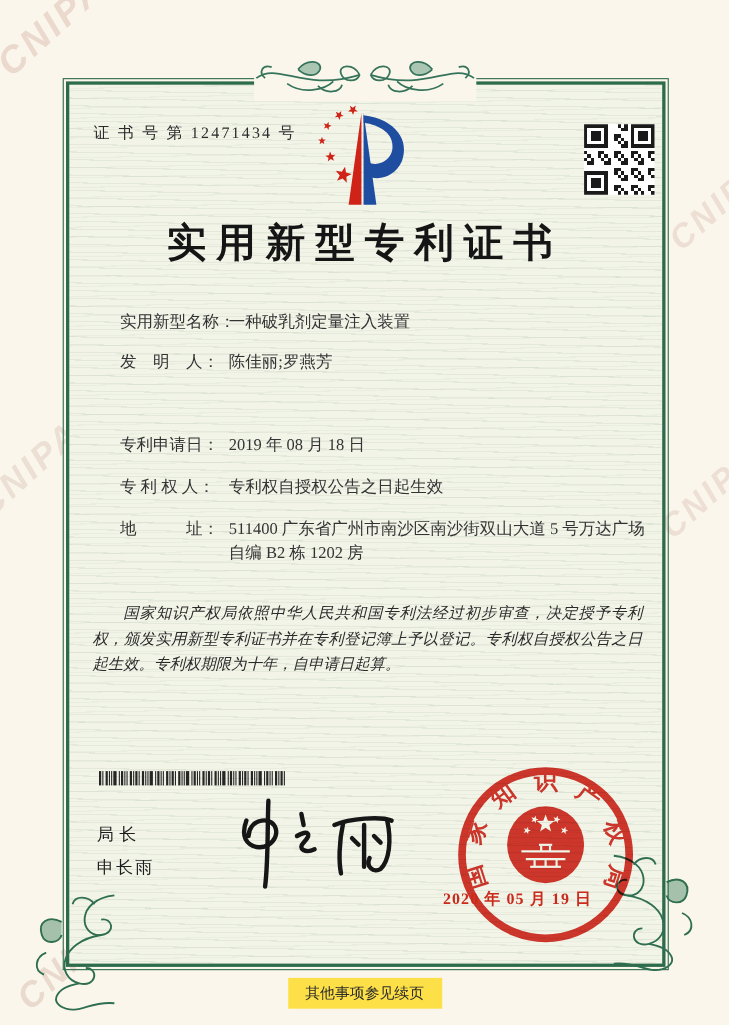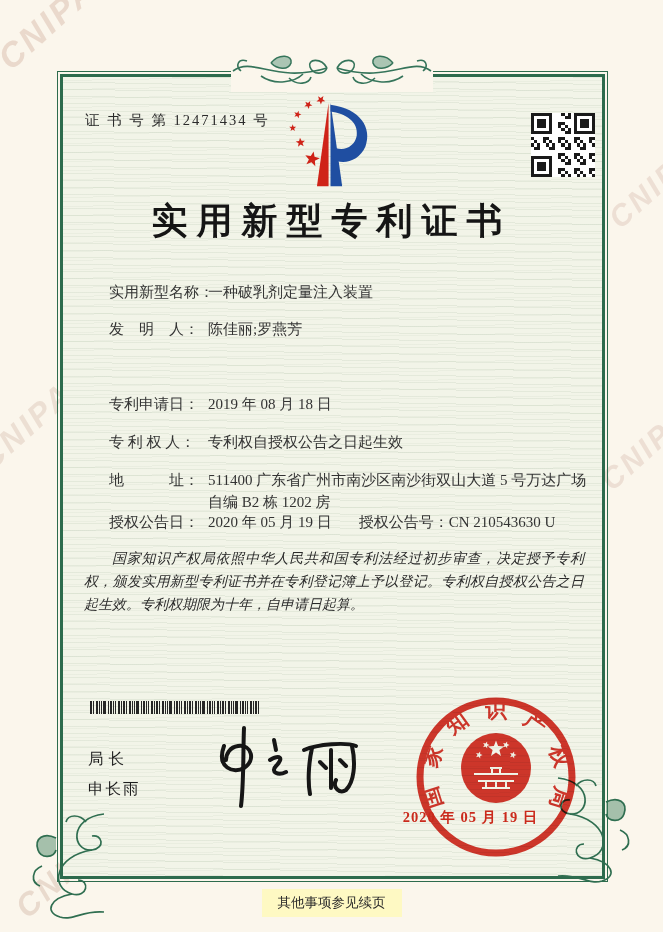--- a/index.html
+++ b/index.html
@@ -47,21 +47,21 @@
   .barcode{left:90px;top:701px;width:175px;height:13px;font-size:0;}
   .barcode i{display:inline-block;height:13px;background:#262626;}
   .dir-label{left:88px;top:749px;font-size:15.5px;letter-spacing:5px;color:#1d1d1d;}
   .dir-name{left:88px;top:779px;font-size:15.5px;letter-spacing:2px;color:#1d1d1d;}
   .sig{left:200px;top:720px;}
   .seal{left:411px;top:692px;opacity:.93;mix-blend-mode:multiply;}
   .seal-date{left:398px;top:808px;width:145px;text-align:center;font-size:14.5px;
              color:#ca2a1c;letter-spacing:1px;font-weight:bold;z-index:6;}
   .pageinfo{left:57px;top:854px;width:549px;text-align:center;font-size:13.5px;color:#2b2b2b;}
   .note{left:57px;top:889px;width:549px;text-align:center;font-size:13.5px;color:#2b2b2b;}
-  .note span{background:#fef9c3;padding:5px 16px;display:inline-block;}
+  .note span{background:#fde047;padding:5px 16px;display:inline-block;}
 </style>
 </head>
 <body>
 
 <div class="page">
 
   <div class="wm wm1">CNIPA</div>
   <div class="wm wm2">CNIPA</div>
   <div class="wm wm3">CNIPA</div>
   <div class="wm wm4">CNIPA</div>
@@ -239,23 +239,20 @@
   <div class="z frow" style="top:395px">
     <span class="flabel">专利申请日：</span><span class="fval">2019 年 08 月 18 日</span>
   </div>
   <div class="z frow" style="top:433px">
     <span class="flabel">专 利 权 人：</span><span class="fval">专利权自授权公告之日起生效</span>
   </div>
   <div class="z frow" style="top:471px">
     <span class="flabel">地　　　址：</span><span class="fval">511400 广东省广州市南沙区南沙街双山大道 5 号万达广场</span>
     <div class="addr2">自编 B2 栋 1202 房</div>
   </div>
-  <div class="z frow" style="top:513px">
-    <span class="flabel">授权公告日：</span><span class="fval">2020 年 05 月 19 日</span><span class="fval lbl2">授权公告号：</span><span class="fval">CN 210543630 U</span>
-  </div>
 
   <div class="z paras">
     <p>国家知识产权局依照中华人民共和国专利法经过初步审查，决定授予专利权，颁发实用新型专利证书并在专利登记簿上予以登记。专利权自授权公告之日起生效。专利权期限为十年，自申请日起算。</p>
   </div>
 
   <div class="z barcode" id="barcode"><i style="width:2px;margin-right:1px"></i><i style="width:1px;margin-right:2px"></i><i style="width:2px;margin-right:1px"></i><i style="width:1px;margin-right:1px"></i><i style="width:1px;margin-right:1px"></i><i style="width:3px;margin-right:2px"></i><i style="width:1px;margin-right:1px"></i><i style="width:2px;margin-right:1px"></i><i style="width:1px;margin-right:1px"></i><i style="width:1px;margin-right:2px"></i><i style="width:2px;margin-right:1px"></i><i style="width:1px;margin-right:1px"></i><i style="width:2px;margin-right:1px"></i><i style="width:1px;margin-right:2px"></i><i style="width:2px;margin-right:1px"></i><i style="width:1px;margin-right:1px"></i><i style="width:1px;margin-right:1px"></i><i style="width:3px;margin-right:2px"></i><i style="width:1px;margin-right:1px"></i><i style="width:2px;margin-right:1px"></i><i style="width:1px;margin-right:1px"></i><i style="width:1px;margin-right:2px"></i><i style="width:2px;margin-right:1px"></i><i style="width:1px;margin-right:1px"></i><i style="width:2px;margin-right:1px"></i><i style="width:1px;margin-right:2px"></i><i style="width:2px;margin-right:1px"></i><i style="width:1px;margin-right:1px"></i><i style="width:1px;margin-right:1px"></i><i style="width:3px;margin-right:2px"></i><i style="width:1px;margin-right:1px"></i><i style="width:2px;margin-right:1px"></i><i style="width:1px;margin-right:1px"></i><i style="width:1px;margin-right:2px"></i><i style="width:2px;margin-right:1px"></i><i style="width:1px;margin-right:1px"></i><i style="width:2px;margin-right:1px"></i><i style="width:1px;margin-right:2px"></i><i style="width:2px;margin-right:1px"></i><i style="width:1px;margin-right:1px"></i><i style="width:1px;margin-right:1px"></i><i style="width:3px;margin-right:2px"></i><i style="width:1px;margin-right:1px"></i><i style="width:2px;margin-right:1px"></i><i style="width:1px;margin-right:1px"></i><i style="width:1px;margin-right:2px"></i><i style="width:2px;margin-right:1px"></i><i style="width:1px;margin-right:1px"></i><i style="width:2px;margin-right:1px"></i><i style="width:1px;margin-right:2px"></i><i style="width:2px;margin-right:1px"></i><i style="width:1px;margin-right:1px"></i><i style="width:1px;margin-right:1px"></i><i style="width:3px;margin-right:2px"></i><i style="width:1px;margin-right:1px"></i><i style="width:2px;margin-right:1px"></i><i style="width:1px;margin-right:1px"></i><i style="width:1px;margin-right:2px"></i><i style="width:2px;margin-right:1px"></i><i style="width:1px;margin-right:1px"></i><i style="width:2px;margin-right:1px"></i><i style="width:1px;margin-right:2px"></i></div>
 
   <div class="z dir-label">局长</div>
   <div class="z dir-name">申长雨</div>
   <svg class="z sig" width="160" height="92" viewBox="0 0 160 92">

